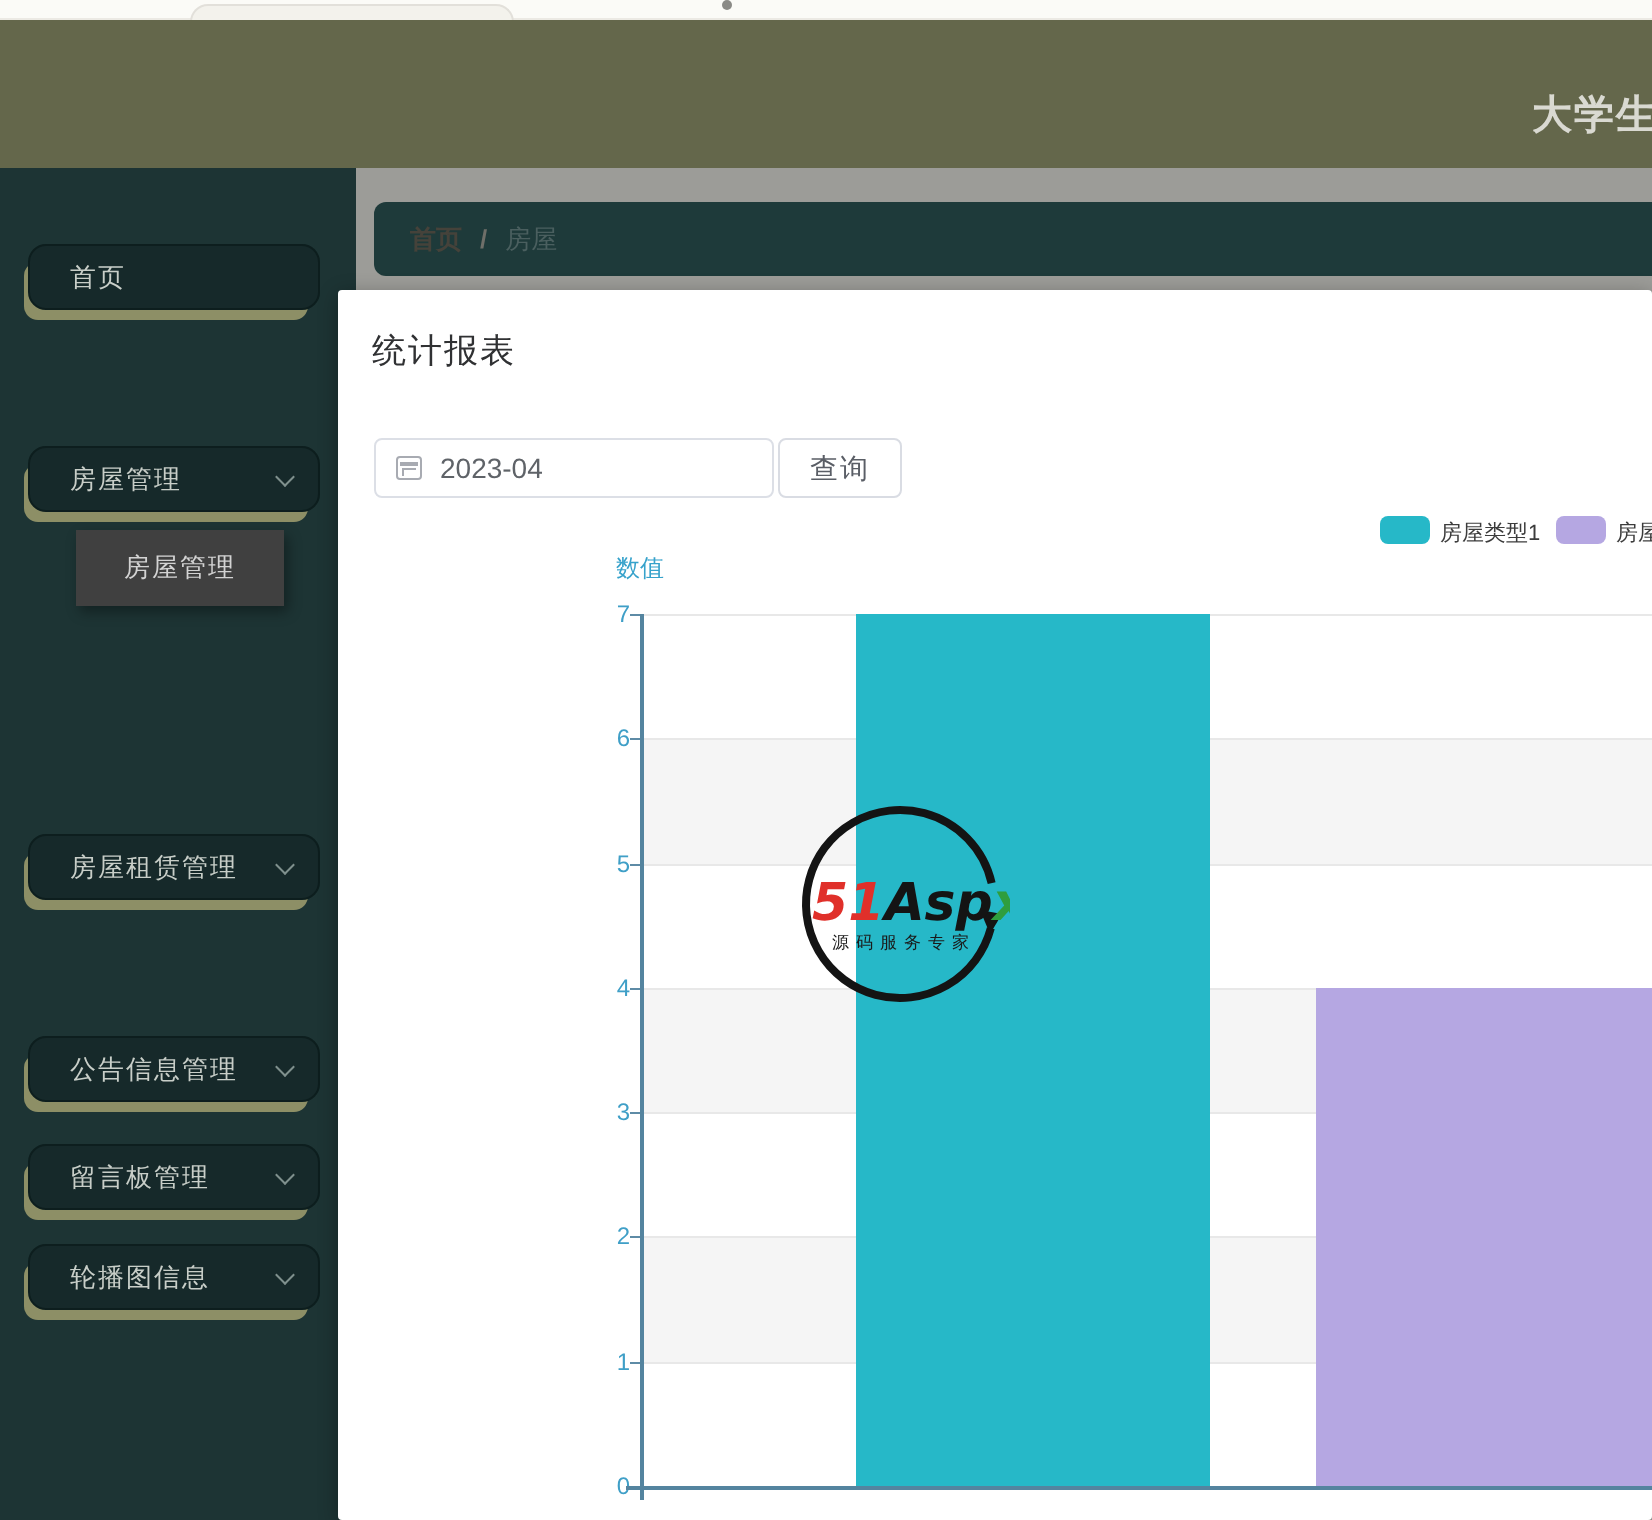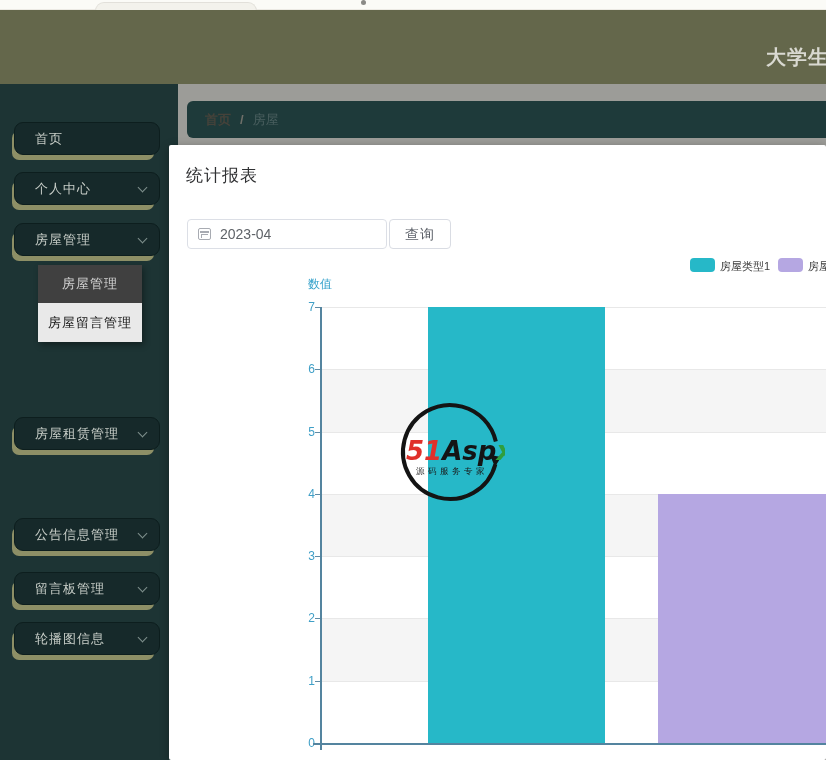--- a/index.html
+++ b/index.html
@@ -68,26 +68,24 @@
     <div class="tab-hint"></div>
     <div class="strip-dot"></div>
   </div>
 
   <div class="header">
     <div class="header-title">大学生</div>
   </div>
 
   <div class="sidebar">
     <div class="sb-btn" style="top:38px"><span>首页</span></div>
-    <div class="sb-btn" style="top:88px"><span>个人中心</span><span class="chev"></span></div>
     <div class="sb-btn" style="top:139px"><span>房屋管理</span><span class="chev"></span></div>
 
     <div class="submenu">
       <div class="submenu-item">房屋管理</div>
-      <div class="submenu-item active">房屋留言管理</div>
     </div>
 
     <div class="sb-btn" style="top:333px"><span>房屋租赁管理</span><span class="chev"></span></div>
     <div class="sb-btn" style="top:488px"><span>留言板管理</span><span class="chev"></span></div>
     <div class="sb-btn" style="top:434px"><span>公告信息管理</span><span class="chev"></span></div>
     <div class="sb-btn" style="top:538px"><span>轮播图信息</span><span class="chev"></span></div>
   </div>
 
   <div class="content-bg"></div>
   <div class="breadcrumb">

